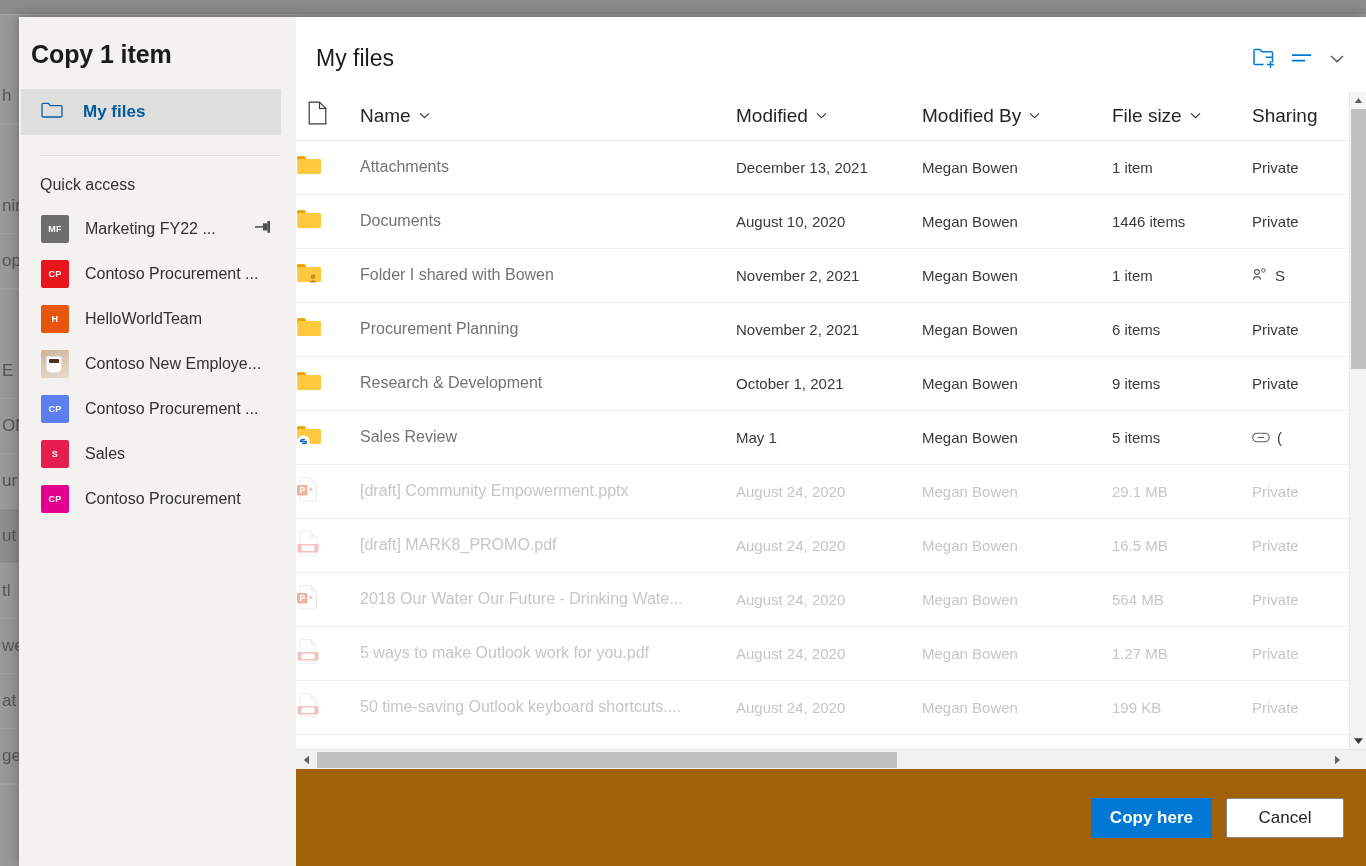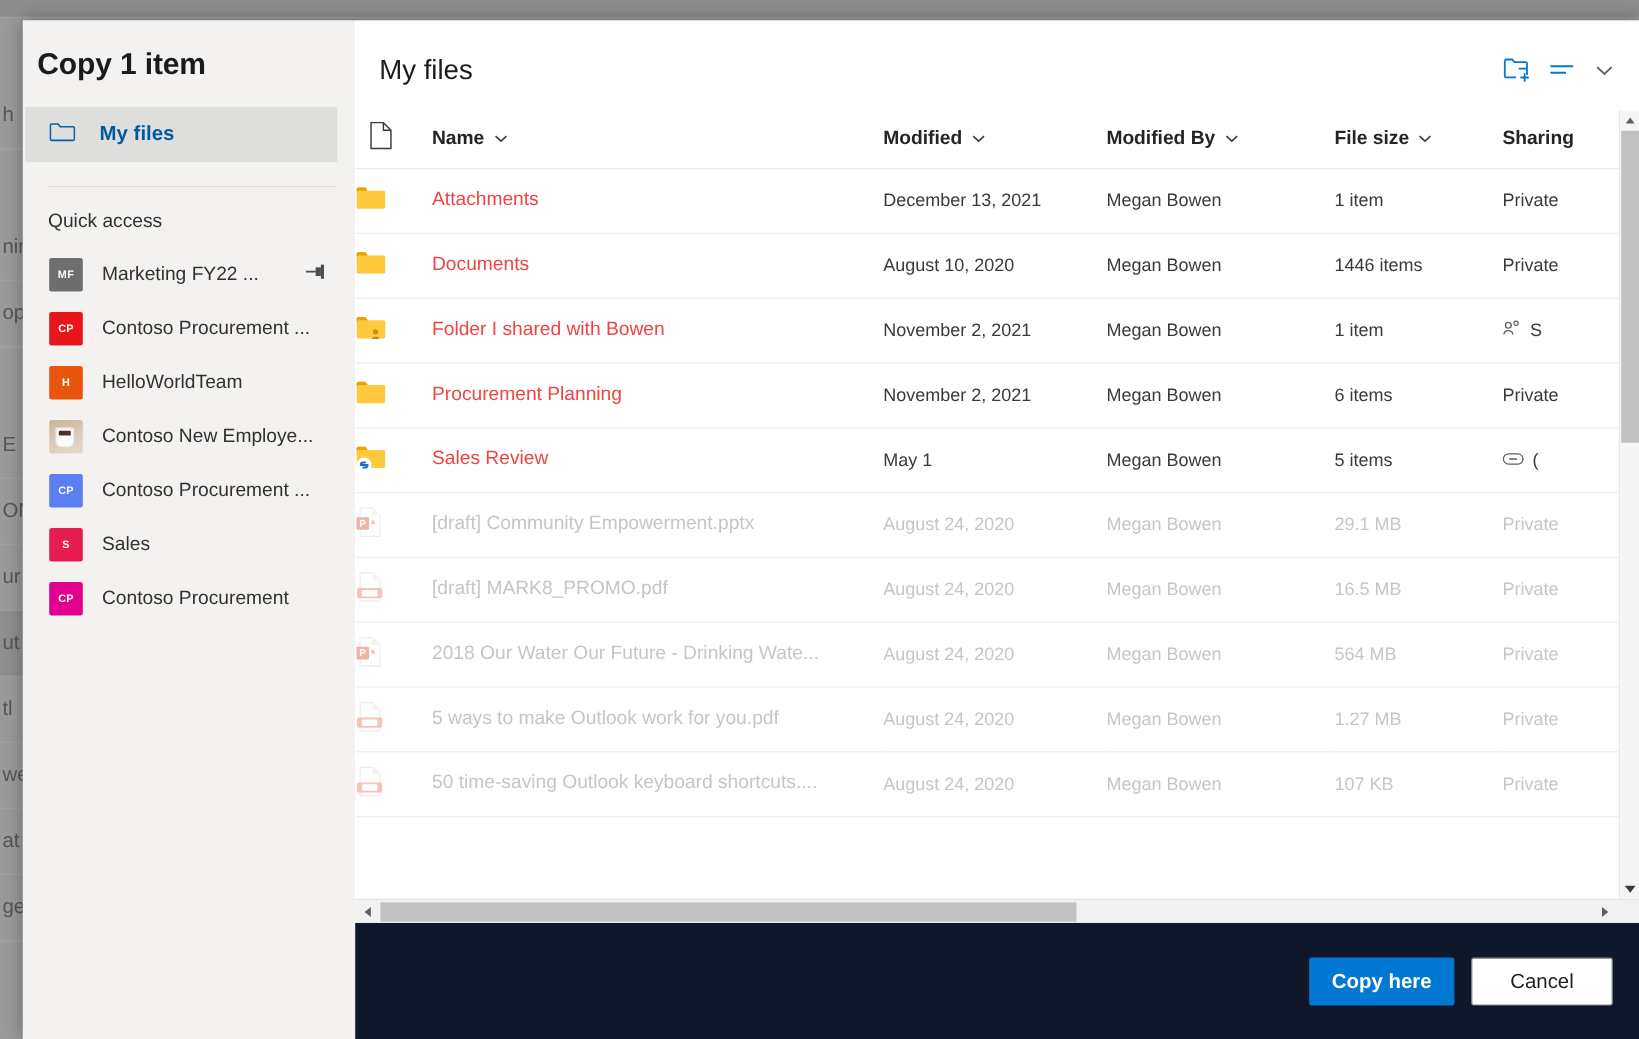--- a/index.html
+++ b/index.html
@@ -189,22 +189,22 @@
     left: 0; top: 0;
     width: 1070px;
     height: 100%;
   }
   table.filelist {
     border-collapse: collapse;
     width: 1070px;
     table-layout: fixed;
   }
   table.filelist th {
-    font-weight: 700;
-    font-size: 16px;
+    font-weight: 400;
+    font-size: 19px;
     color: #242424;
     text-align: left;
     height: 48px;
     vertical-align: middle;
     border-bottom: 1px solid #edebe9;
     padding: 0;
     white-space: nowrap;
   }
   table.filelist td {
     font-size: 15px;
@@ -216,21 +216,21 @@
     white-space: nowrap;
     overflow: hidden;
   }
   .col-icon  { width: 64px; }
   .col-name  { width: 376px; }
   .col-mod   { width: 186px; }
   .col-modby { width: 190px; }
   .col-size  { width: 140px; }
   .col-share { width: 114px; }
   .th-inner { display: flex; align-items: center; gap: 7px; cursor: pointer; }
-  .cell-name { font-size: 16px; color: #ef4444; }
+  .cell-name { font-size: 16px; color: #737373; }
   tr.dimmed td { color: #c8c6c4; }
   tr.dimmed .cell-name { color: #c8c6c4; }
   .icon-cell { padding-left: 12px; }
   .sharecell { display: flex; align-items: center; gap: 7px; }
 
   
   #vscroll {
     position: absolute;
     right: 0; top: 0;
     width: 17px; height: 100%;
@@ -278,21 +278,21 @@
 
   
   #footer {
     flex: 0 0 97px;
     height: 97px;
     display: flex;
     align-items: center;
     justify-content: flex-end;
     gap: 14px;
     padding-right: 22px;
-    background: #0f172a;
+    background: #a16207;
   }
   .btn {
     height: 40px;
     min-width: 118px;
     font-size: 17px;
     border-radius: 2px;
     cursor: pointer;
     display: flex;
     align-items: center;
     justify-content: center;
@@ -540,20 +540,35 @@
                 <td>
                   <span class="sharecell">
                     <span>Private</span>
                   </span>
                 </td>
               </tr>
               <tr>
                 <td class="icon-cell"><svg width="27" height="25" viewBox="0 0 27 25" style="opacity:1">
                     <path d="M1.2 4.6 A1.4 1.4 0 0 1 2.6 3.2 H8.6 L10.4 5.9 H23.6 A1.4 1.4 0 0 1 25 7.3 V19.6 A1.4 1.4 0 0 1 23.6 21 H2.6 A1.4 1.4 0 0 1 1.2 19.6 Z" fill="#ffc83d"></path>
                     <path d="M1.2 4.6 A1.4 1.4 0 0 1 2.6 3.2 H8.6 L10.4 5.9 H2.8 A1.6 1.6 0 0 0 1.2 7.5 Z" fill="#eaa300"></path>
+                  </svg></td>
+                <td><span class="cell-name">Research &amp; Development</span></td>
+                <td>October 1, 2021</td>
+                <td>Megan Bowen</td>
+                <td>9 items</td>
+                <td>
+                  <span class="sharecell">
+                    <span>Private</span>
+                  </span>
+                </td>
+              </tr>
+              <tr>
+                <td class="icon-cell"><svg width="27" height="25" viewBox="0 0 27 25" style="opacity:1">
+                    <path d="M1.2 4.6 A1.4 1.4 0 0 1 2.6 3.2 H8.6 L10.4 5.9 H23.6 A1.4 1.4 0 0 1 25 7.3 V19.6 A1.4 1.4 0 0 1 23.6 21 H2.6 A1.4 1.4 0 0 1 1.2 19.6 Z" fill="#ffc83d"></path>
+                    <path d="M1.2 4.6 A1.4 1.4 0 0 1 2.6 3.2 H8.6 L10.4 5.9 H2.8 A1.6 1.6 0 0 0 1.2 7.5 Z" fill="#eaa300"></path>
                     <circle cx="7.5" cy="18.5" r="6.3" fill="#ffffff"></circle>
                     <path d="M4.6 18.5 a2.1 2.1 0 0 1 2.1-2.1 h1.6 M10.4 18.5 a2.1 2.1 0 0 1-2.1 2.1 h-1.6 M5.6 18.5 h3.8" fill="none" stroke="#1b6ec2" stroke-width="1.5" stroke-linecap="round"></path>
                   </svg></td>
                 <td><span class="cell-name">Sales Review</span></td>
                 <td>May 1</td>
                 <td>Megan Bowen</td>
                 <td>5 items</td>
                 <td>
                   <span class="sharecell">
                     <span><svg width="18" height="11" viewBox="0 0 18 11">
@@ -637,21 +652,21 @@
               <tr class="dimmed">
                 <td class="icon-cell"><svg width="24" height="27" viewBox="0 0 24 27" style="opacity:0.4">
                     <path d="M4 1.5 H14.5 L20.5 7.5 V25 H4 Z" fill="#fdfdfd" stroke="#d6d3d1" stroke-width="1.1"></path>
                     <path d="M14.5 1.5 L20.5 7.5 H14.5 Z" fill="#e6e3e1"></path>
                     <rect x="1.5" y="14" width="21" height="8.5" rx="1.4" fill="#e8695b"></rect>
                     <rect x="5.5" y="15.6" width="13" height="5.4" rx="1" fill="#fdfdfd"></rect>
                   </svg></td>
                 <td><span class="cell-name">50 time-saving Outlook keyboard shortcuts....</span></td>
                 <td>August 24, 2020</td>
                 <td>Megan Bowen</td>
-                <td>107 KB</td>
+                <td>199 KB</td>
                 <td>
                   <span class="sharecell">
                     <span>Private</span>
                   </span>
                 </td>
               </tr>
             </tbody>
         </table>
       </div>
 

